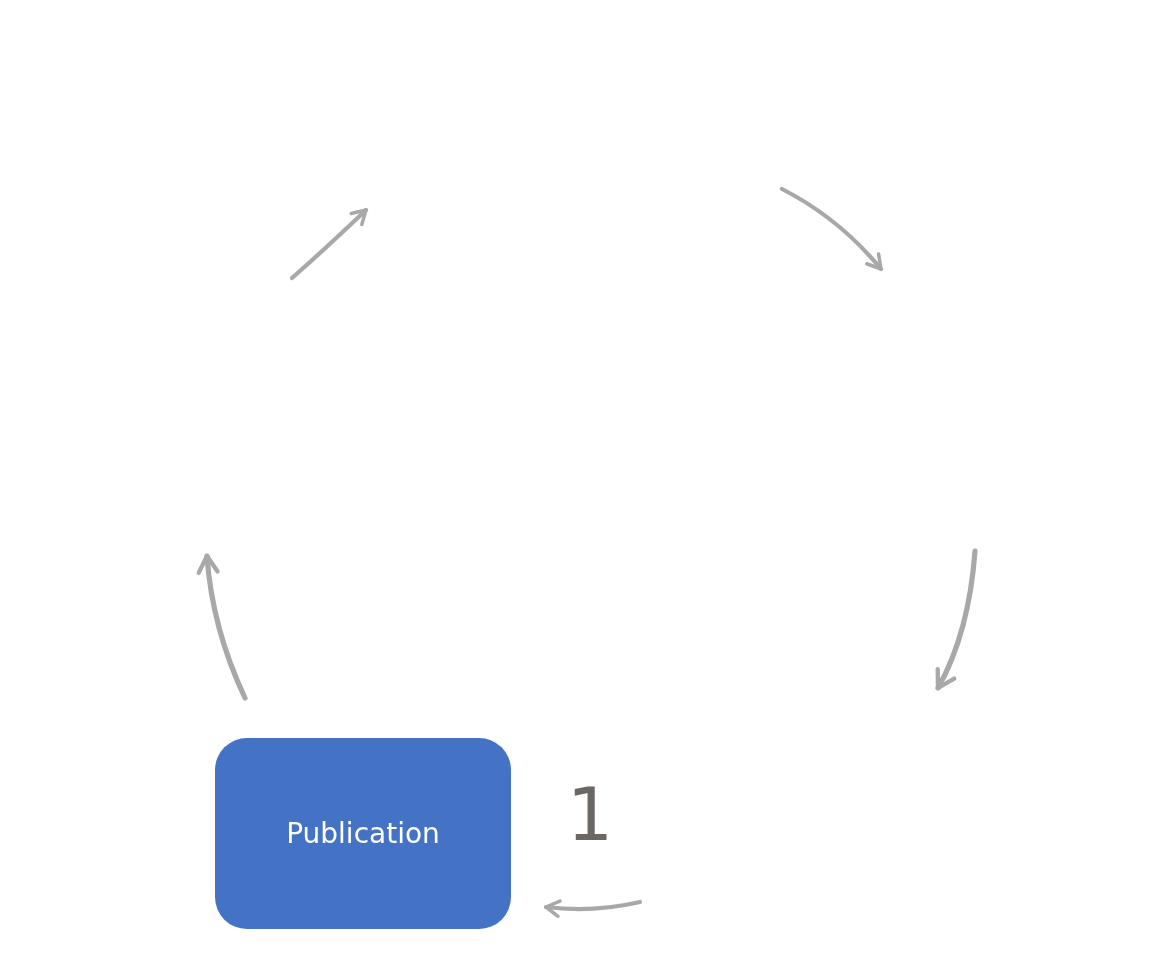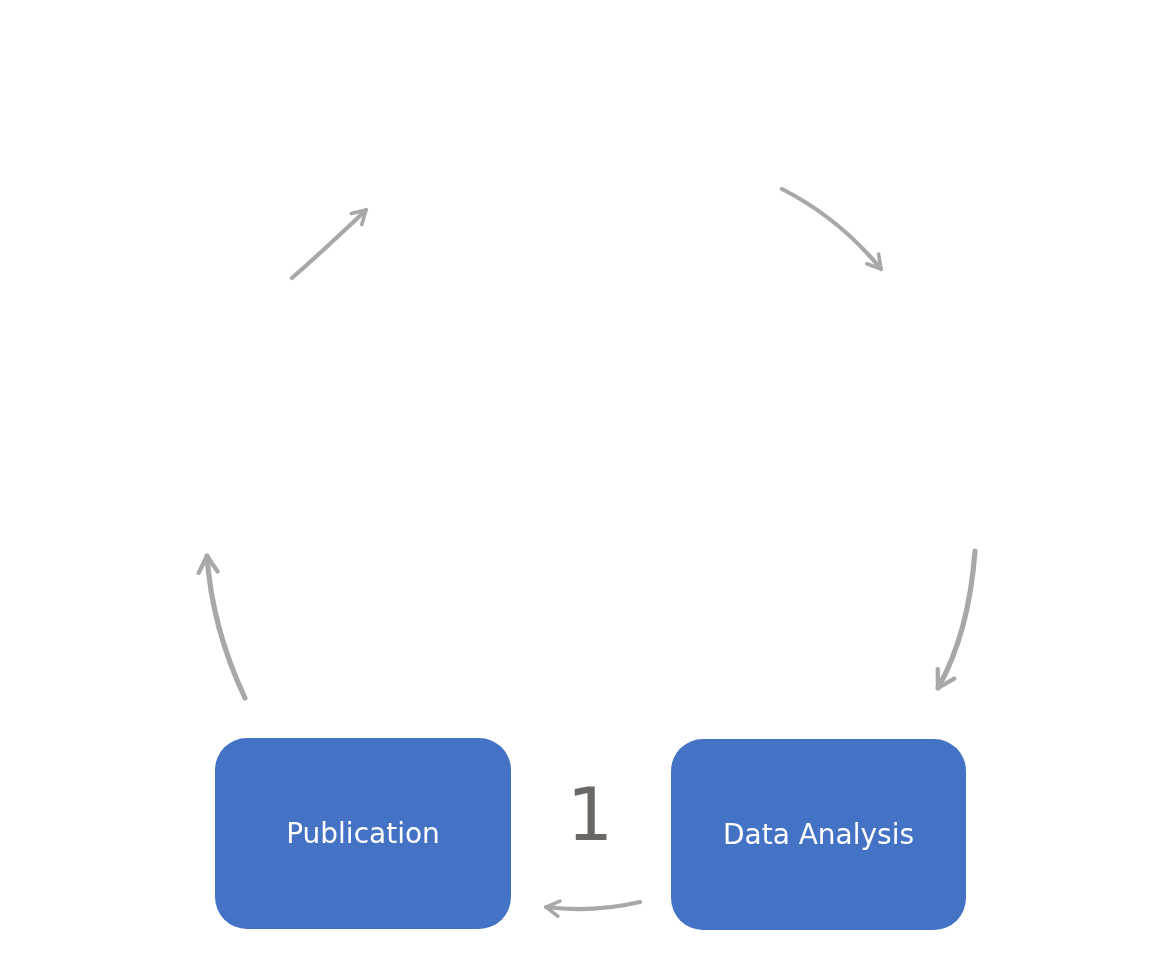--- a/index.html
+++ b/index.html
@@ -88,19 +88,16 @@
 
     <path class="arrow-path" d="M245 698 Q212 628 207 556" stroke-width="5.2" marker-end="url(#chevron-head)"></path>
 
     <path class="arrow-path" d="M640 902 Q592 913 546 907" stroke-width="4.2" marker-end="url(#chevron-head)"></path>
   </svg>
 
   <div class="node node-publication">
     <div class="node-label">Publication</div>
   </div>
 
-  <div class="node node-data-analysis">
-    <div class="node-label">Data Analysis</div>
-  </div>
 
   <div class="step-number">1</div>
 
 </div>
 
 </body></html>

